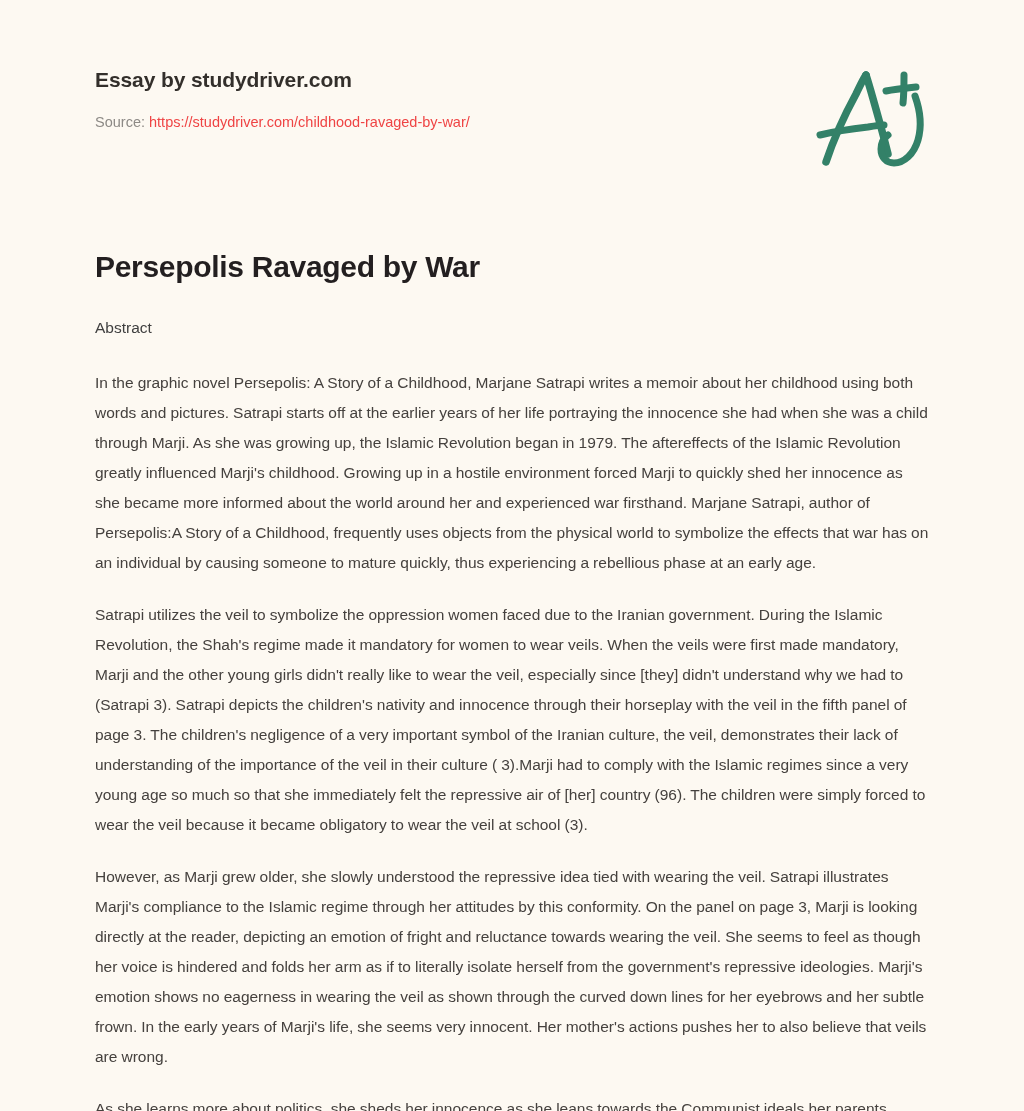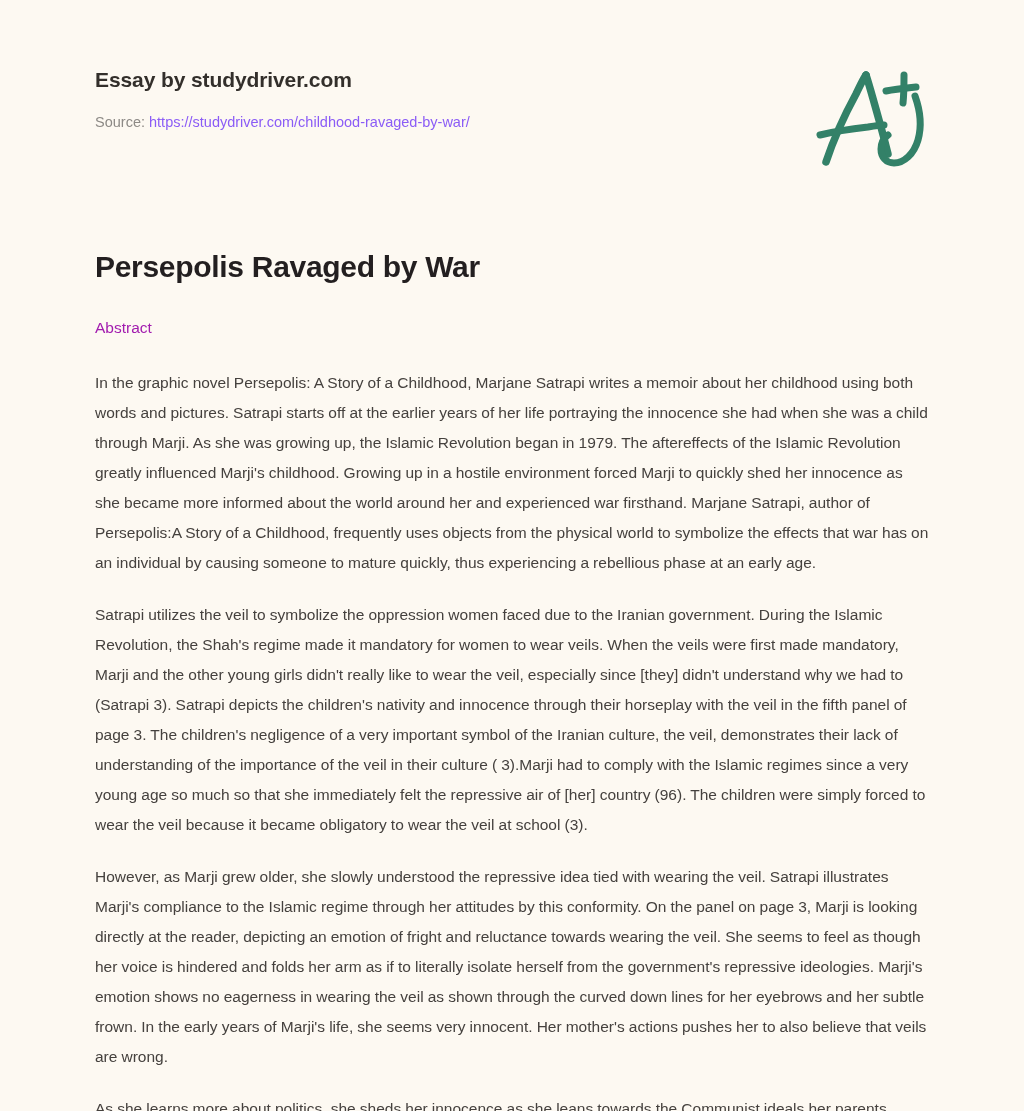--- a/index.html
+++ b/index.html
@@ -55,21 +55,21 @@
     line-height: 20px;
     white-space: nowrap;
   }
 
   .source-label {
     color: #8d8a86;
     margin-top: 44px;
   }
 
   .source-url {
-    color: #8b5cf6;
+    color: #ef4444;
     text-decoration: none;
   }
 
   
   .logo {
     position: absolute;
     left: 812px;
     top: 62px;
     width: 126px;
     height: 110px;
@@ -92,21 +92,21 @@
     font-size: 30px;
     font-weight: bold;
     color: #231f20;
     letter-spacing: -0.3px;
     line-height: 38px;
     margin: 0 0 0 0;
   }
 
   .section-label {
     font-size: 15.5px;
-    color: #a21caf;
+    color: #404040;
     line-height: 24px;
     margin: 30px 0 0 0;
   }
 
   .body-copy {
     margin: 0;
     padding: 0;
   }
 
   .body-copy p {

